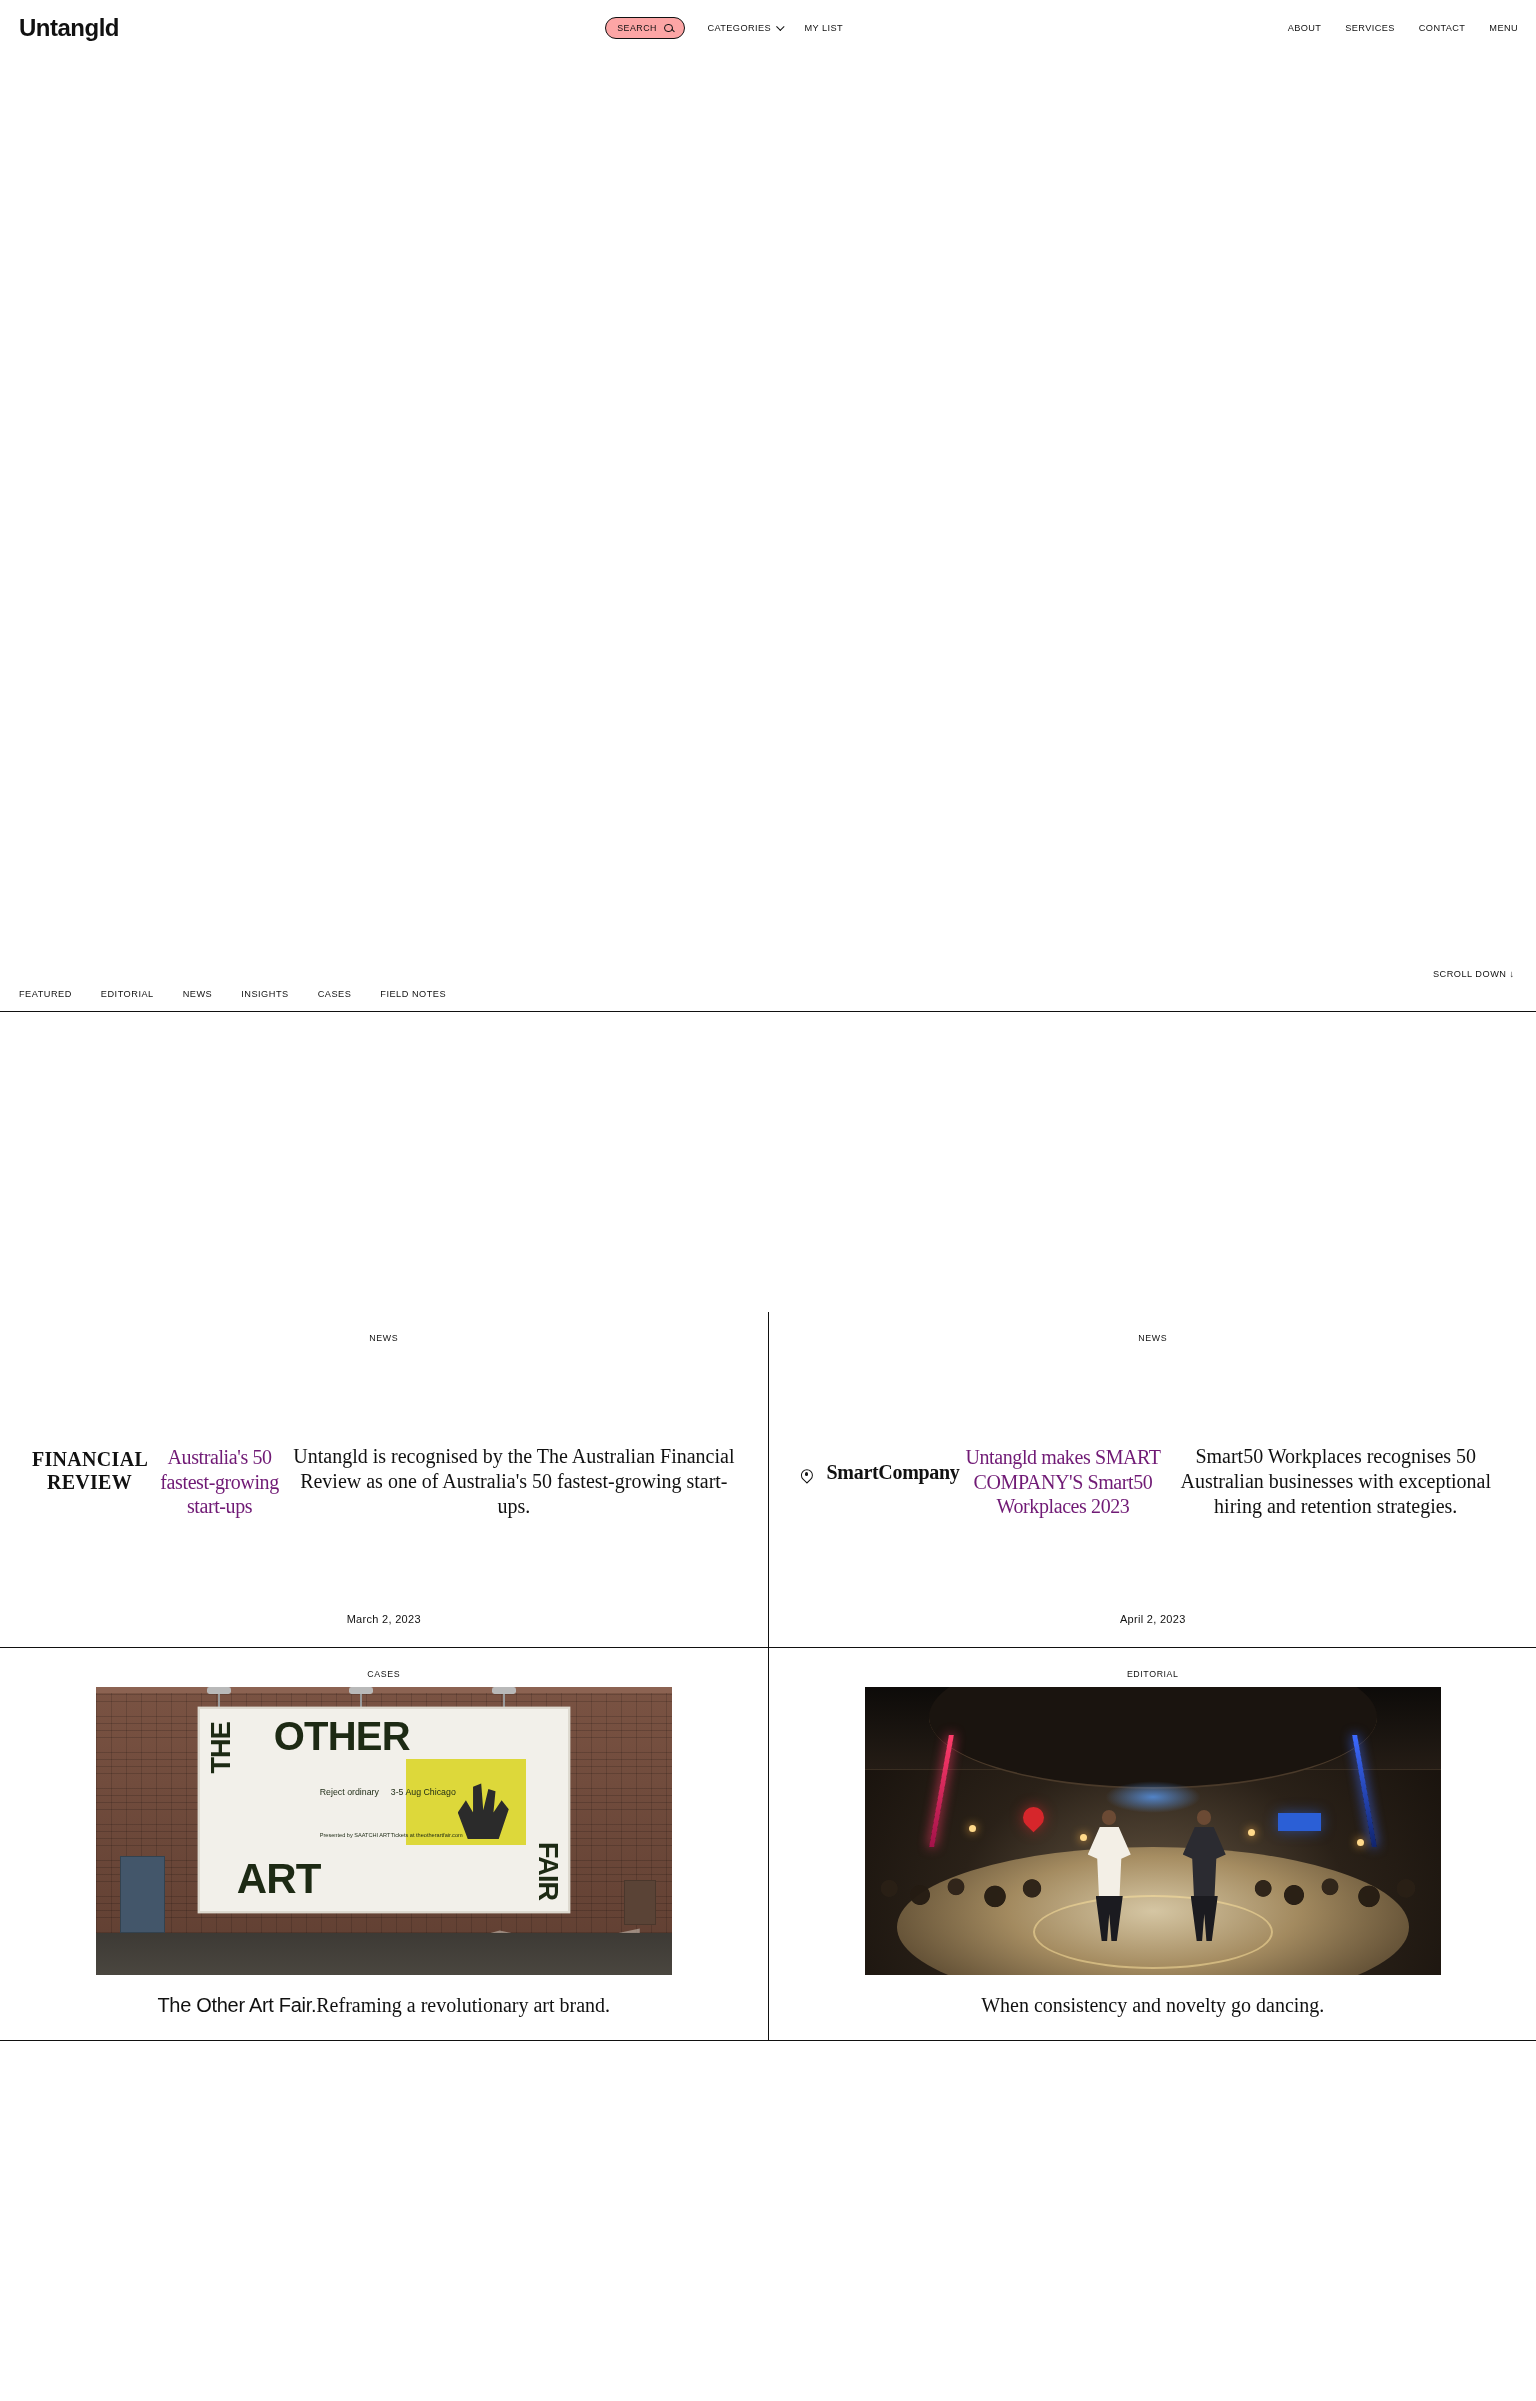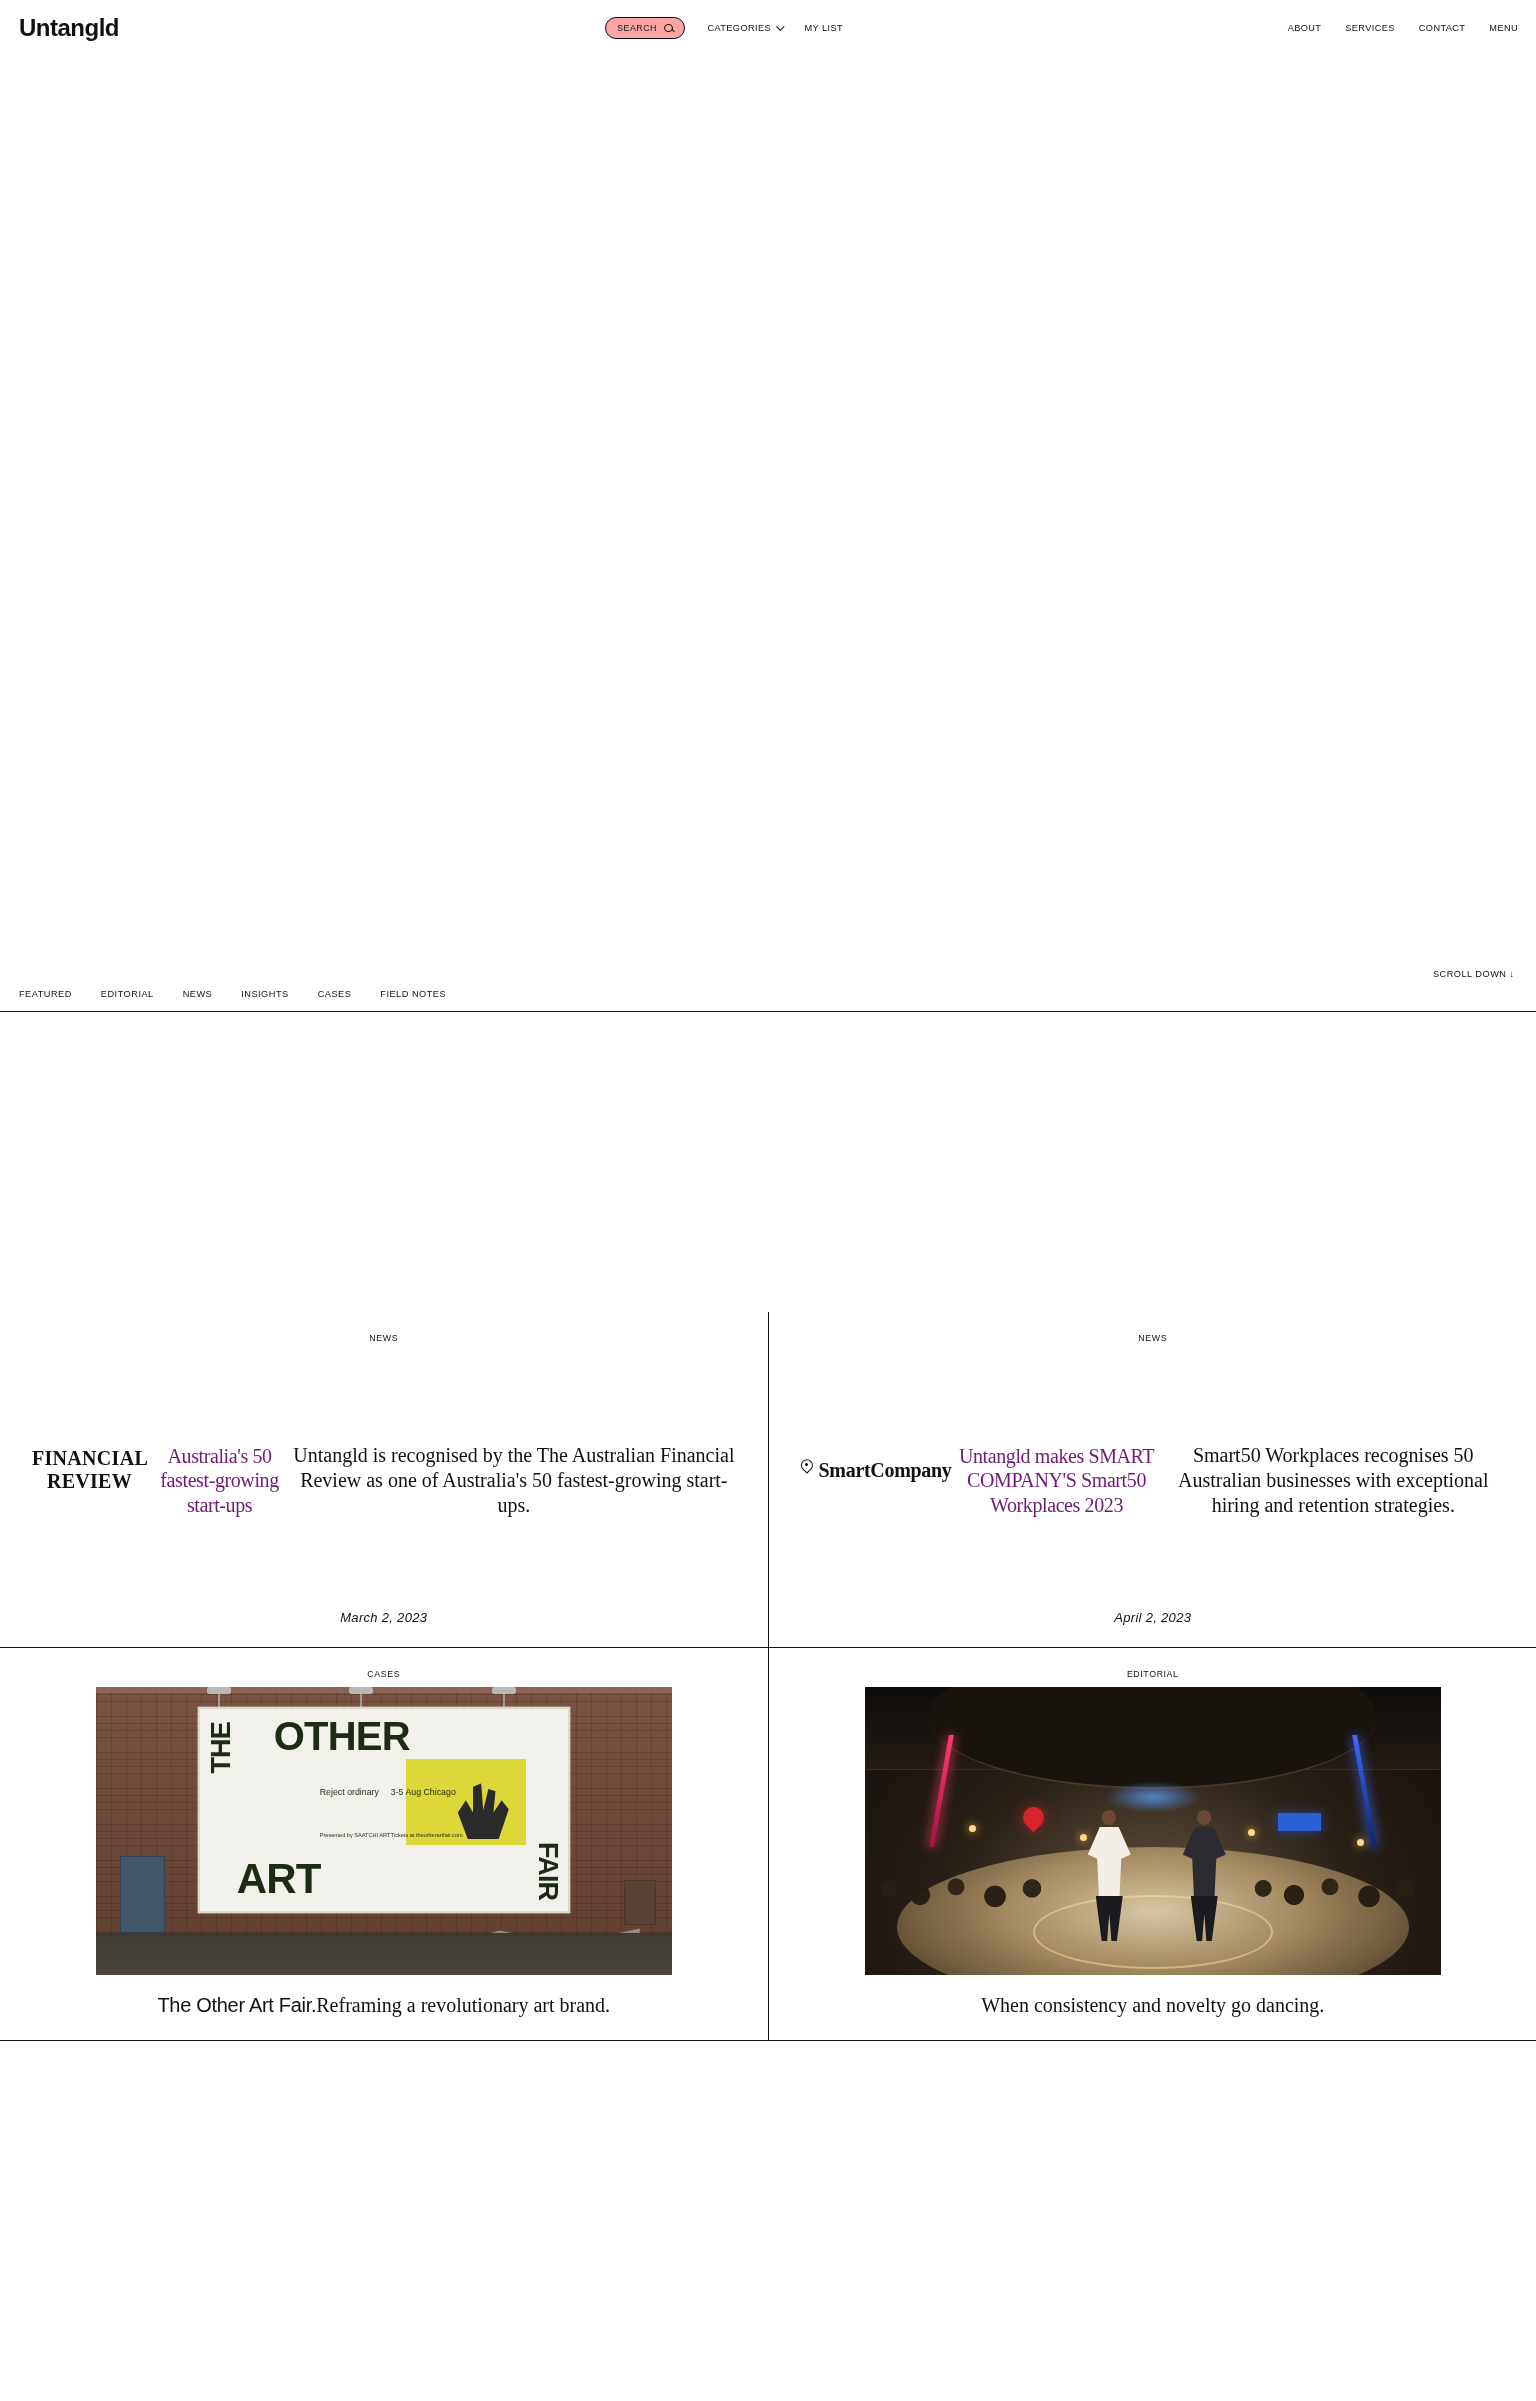--- a/index.html
+++ b/index.html
@@ -180,39 +180,38 @@
   .card-body {
     flex: 1;
     display: flex;
     flex-direction: row;
     justify-content: center;
     align-items: center;
     text-align: center;
   }
   .card-date {
     text-align: center;
-    font-size: 13px;
+    font-size: 11px;
     letter-spacing: 0.3px;
     color: #111;
     margin-top: auto;
-    font-style: italic;
   }
   .brand-afr {
     font-family: "Liberation Serif", serif;
     font-weight: bold;
     font-size: 20px;
     letter-spacing: 0.3px;
     margin-bottom: 21px;
     color: #111;
   }
   .brand-sc {
     display: flex;
-    align-items: flex-start;
+    align-items: flex-end;
     justify-content: center;
-    gap: 6px;
+    gap: 14px;
     margin-bottom: 19px;
   }
   .brand-sc .pin {
     width: 12px; height: 15px;
     position: relative;
   }
   .brand-sc .pin::before {
     content: "";
     position: absolute;
     left: 0.8px; top: 0;

